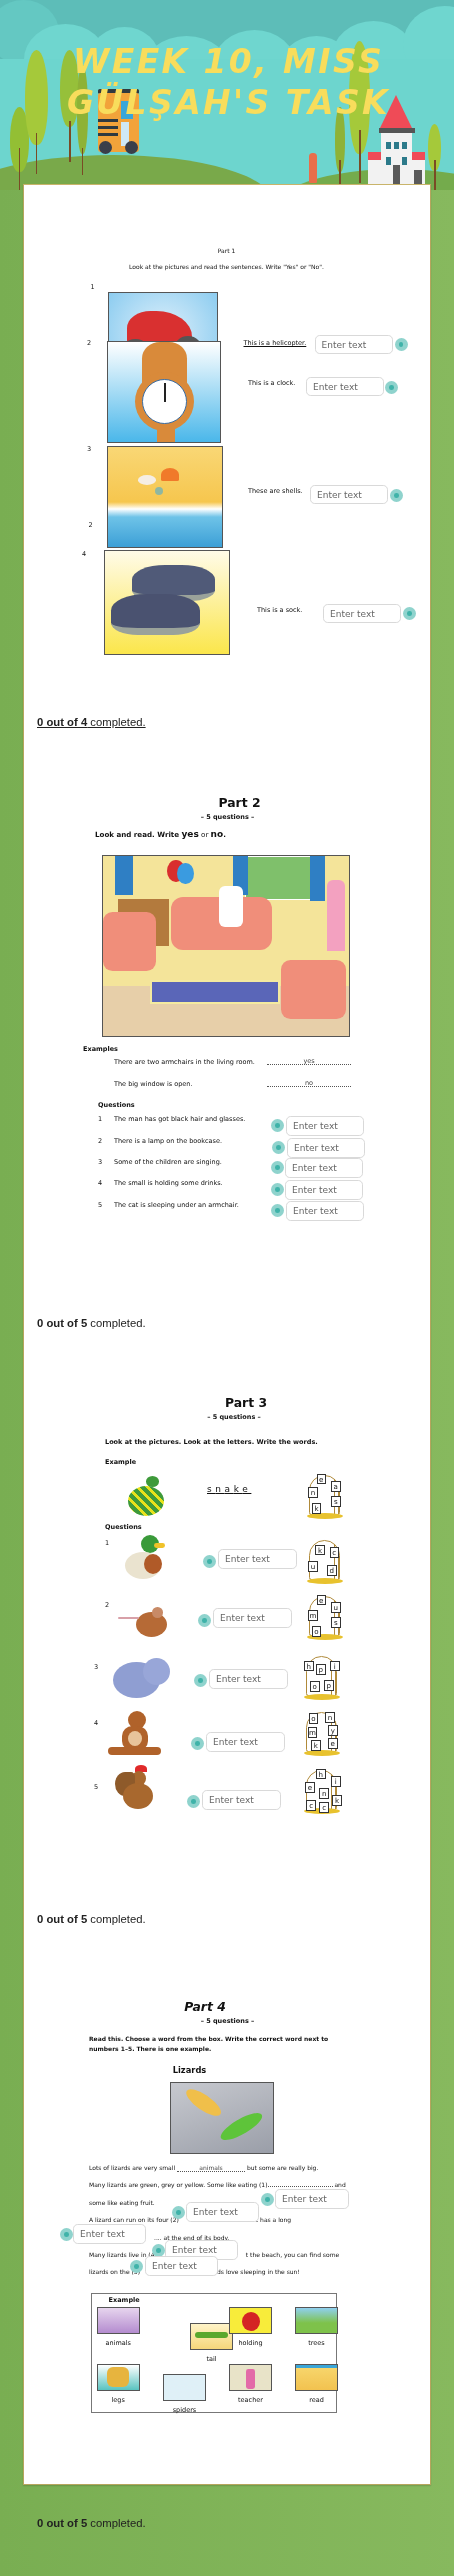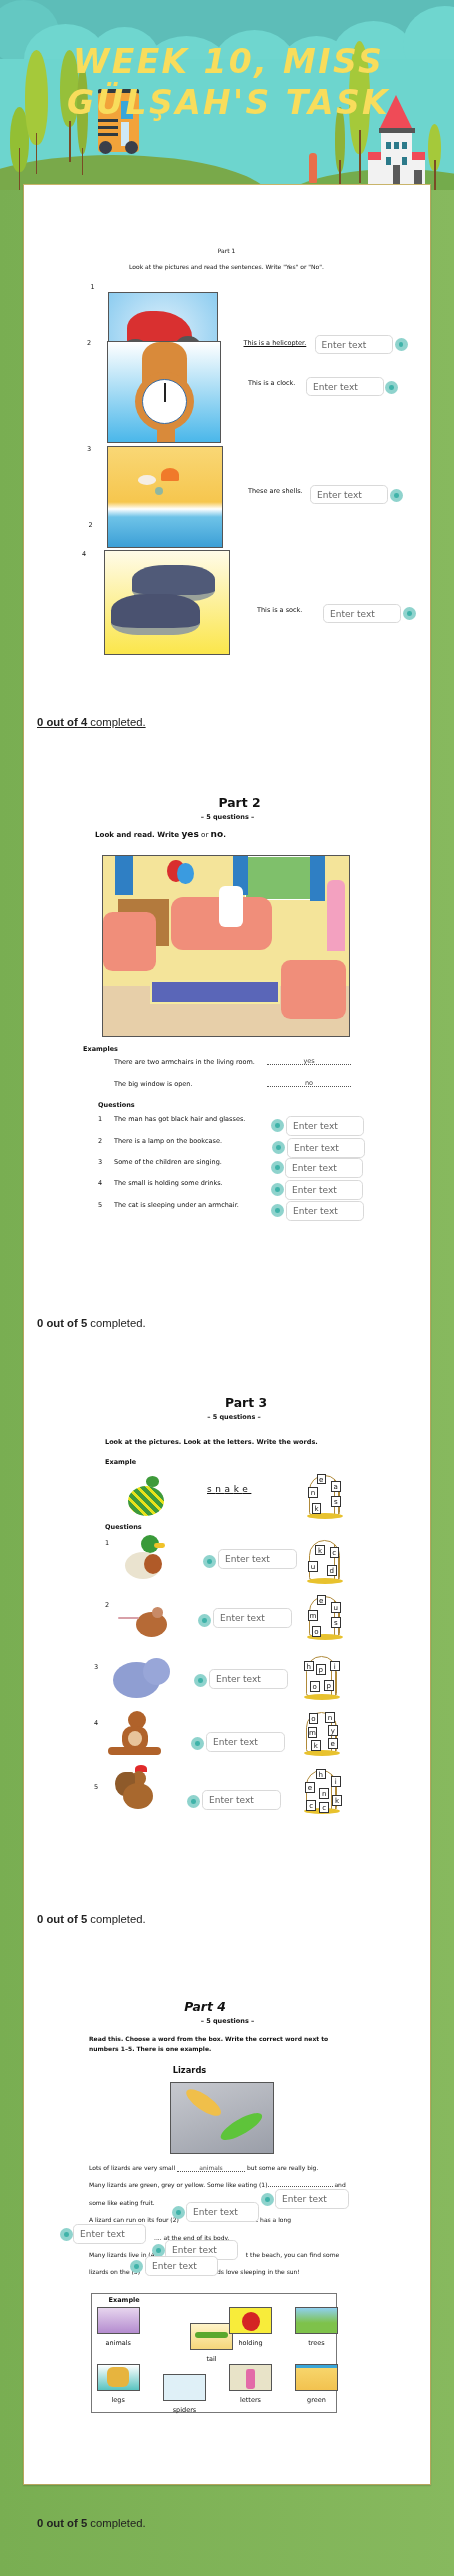--- a/index.html
+++ b/index.html
@@ -509,25 +509,25 @@
       <div class="word-lbl">legs</div>
     </div>
     <div class="word-cell" style="left:71px;top:80px;">
       <div class="word-img" style="background:#dff0f7;"></div>
       <div class="word-lbl">spiders</div>
     </div>
     <div class="word-cell" style="left:137px;top:70px;">
       <div class="word-img" style="background:#e8e3c8;">
           <div style="margin:3.6px auto;width:9.5px;height:20px;background:#e36aa8;border-radius:2.4px;"></div>
         </div>
-      <div class="word-lbl">letters</div>
+      <div class="word-lbl">teacher</div>
     </div>
     <div class="word-cell" style="left:203px;top:70px;">
       <div class="word-img" style="background:linear-gradient(#3aa6d8 0%,#3aa6d8 10%,#f7d56b 12%,#f2c24f 100%);"></div>
-      <div class="word-lbl">green</div>
+      <div class="word-lbl">read</div>
     </div>
   </div>
 
   <div class="completed" style="left:37px;top:2517px;">
     <b>0 out of 5</b><span> completed.</span>
   </div>
 </div>
 
 
 </body></html>

